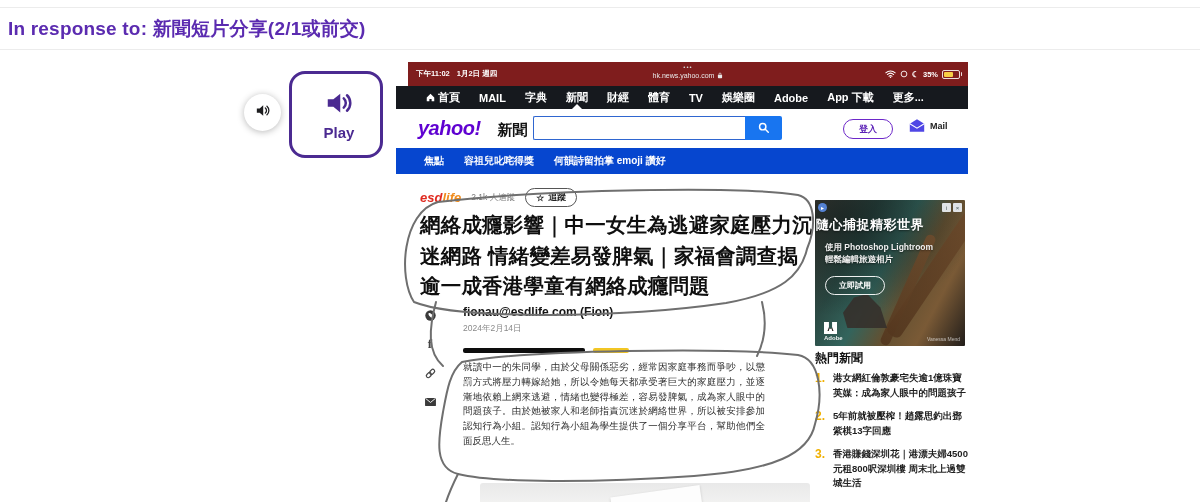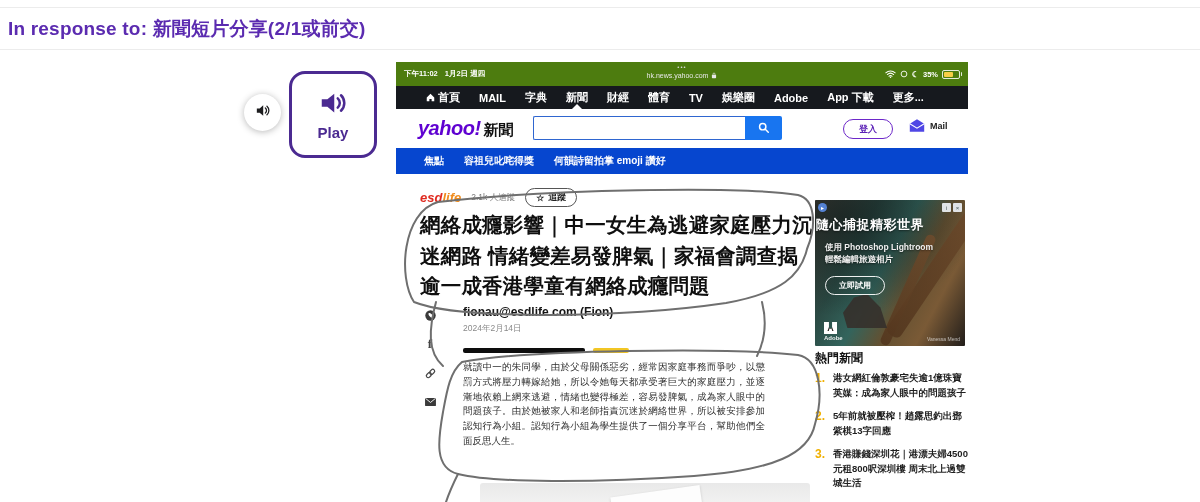--- a/index.html
+++ b/index.html
@@ -10,46 +10,46 @@
   .top-band{position:absolute;top:7px;left:0;right:0;height:41px;
             border-top:1px solid #ececec;border-bottom:1px solid #ececec;
             display:flex;align-items:center;background:#fff;padding-left:7px;}
   .top-band .title{font-size:19px;font-weight:800;color:#5b2bb0;margin-left:1px;letter-spacing:.2px;}
 
   
   .spk-circle{position:absolute;left:244px;top:94px;width:37px;height:37px;border-radius:50%;
               background:#fff;box-shadow:0 1px 7px rgba(0,0,0,.28);display:flex;align-items:center;justify-content:center;cursor:pointer;}
   .play-btn{position:absolute;left:289px;top:71px;width:82px;height:81px;background:#fff;
             border:3px solid #4b2a91;border-radius:16px;display:flex;flex-direction:column;
-            align-items:center;justify-content:center;gap:2px;cursor:pointer;}
+            align-items:center;justify-content:center;gap:2px;cursor:pointer;padding-left:6px;}
   .play-btn .lbl{font-size:15px;font-weight:800;color:#4b2a91;}
 
   
   .ipad{position:absolute;left:396px;top:62px;width:572px;height:440px;background:#fff;overflow:hidden;}
 
-  .statusbar{position:relative;height:24px;background:#4d7c0f;color:#fff;display:flex;
-             align-items:center;justify-content:space-between;padding:0 8px;font-size:7.5px;}
+  .statusbar{position:relative;height:24px;background:#7f1d1d;color:#fff;display:flex;
+             align-items:center;justify-content:space-between;padding:0 8px;font-size:7.5px;margin-left:12px;}
   .sb-left{display:flex;gap:7px;font-weight:600;}
   .sb-center{position:absolute;left:0;right:0;top:2px;display:flex;flex-direction:column;align-items:center;line-height:1.25;pointer-events:none;}
   .sb-dots{font-size:6px;letter-spacing:1px;color:#d9d9d9;}
   .sb-url{display:flex;align-items:center;gap:3px;font-size:7px;color:#e8e8e8;}
   .sb-right{display:flex;align-items:center;gap:4px;font-weight:600;}
   .battery{width:16px;height:7px;border:1px solid rgba(255,255,255,.85);border-radius:2px;position:relative;}
   .battery .fill{position:absolute;left:1px;top:1px;bottom:1px;width:55%;background:#f7ce46;border-radius:1px;}
   .battery .nub{position:absolute;right:-3px;top:1.5px;width:1.5px;height:4px;background:rgba(255,255,255,.85);border-radius:1px;}
 
   .navbar{position:relative;height:23px;background:#16191e;display:flex;align-items:center;
           gap:19px;padding-left:30px;color:#fff;font-size:11px;font-weight:700;}
   .nav-item{display:flex;align-items:center;gap:3px;cursor:pointer;position:relative;height:100%;}
   .nav-item span{align-self:center;}
   .notch{position:absolute;left:50%;transform:translateX(-50%);bottom:0;width:0;height:0;
          border-left:5px solid transparent;border-right:5px solid transparent;border-bottom:5px solid #fff;}
 
   .yrow{position:relative;height:39px;background:#fff;}
-  .ylogo{position:absolute;left:22px;top:8px;display:flex;align-items:baseline;cursor:pointer;}
+  .ylogo{position:absolute;left:22px;top:8px;display:flex;align-items:baseline;cursor:pointer;gap:14px;}
   .ylogo .ymain{font-size:20px;font-weight:900;font-style:italic;color:#5f01d1;letter-spacing:-.5px;}
   .ylogo .ysub{font-size:15px;font-weight:800;color:#111;margin-left:3px;}
   .searchwrap{position:absolute;left:137px;top:7px;width:249px;height:24px;display:flex;}
   .searchwrap input{flex:1;border:1px solid #2f66d0;border-right:none;border-radius:2px 0 0 2px;
                     outline:none;font-size:10px;padding:0 6px;color:#222;}
   .searchbtn{width:37px;background:#1875f0;border:none;border-radius:0 2px 2px 0;display:flex;
              align-items:center;justify-content:center;cursor:pointer;}
   .loginpill{position:absolute;left:447px;top:10px;width:48px;height:18px;border:1.5px solid #6d28c9;
              border-radius:10px;display:flex;align-items:center;justify-content:center;
              font-size:9px;font-weight:700;color:#5b21b6;background:#fff;cursor:pointer;}

